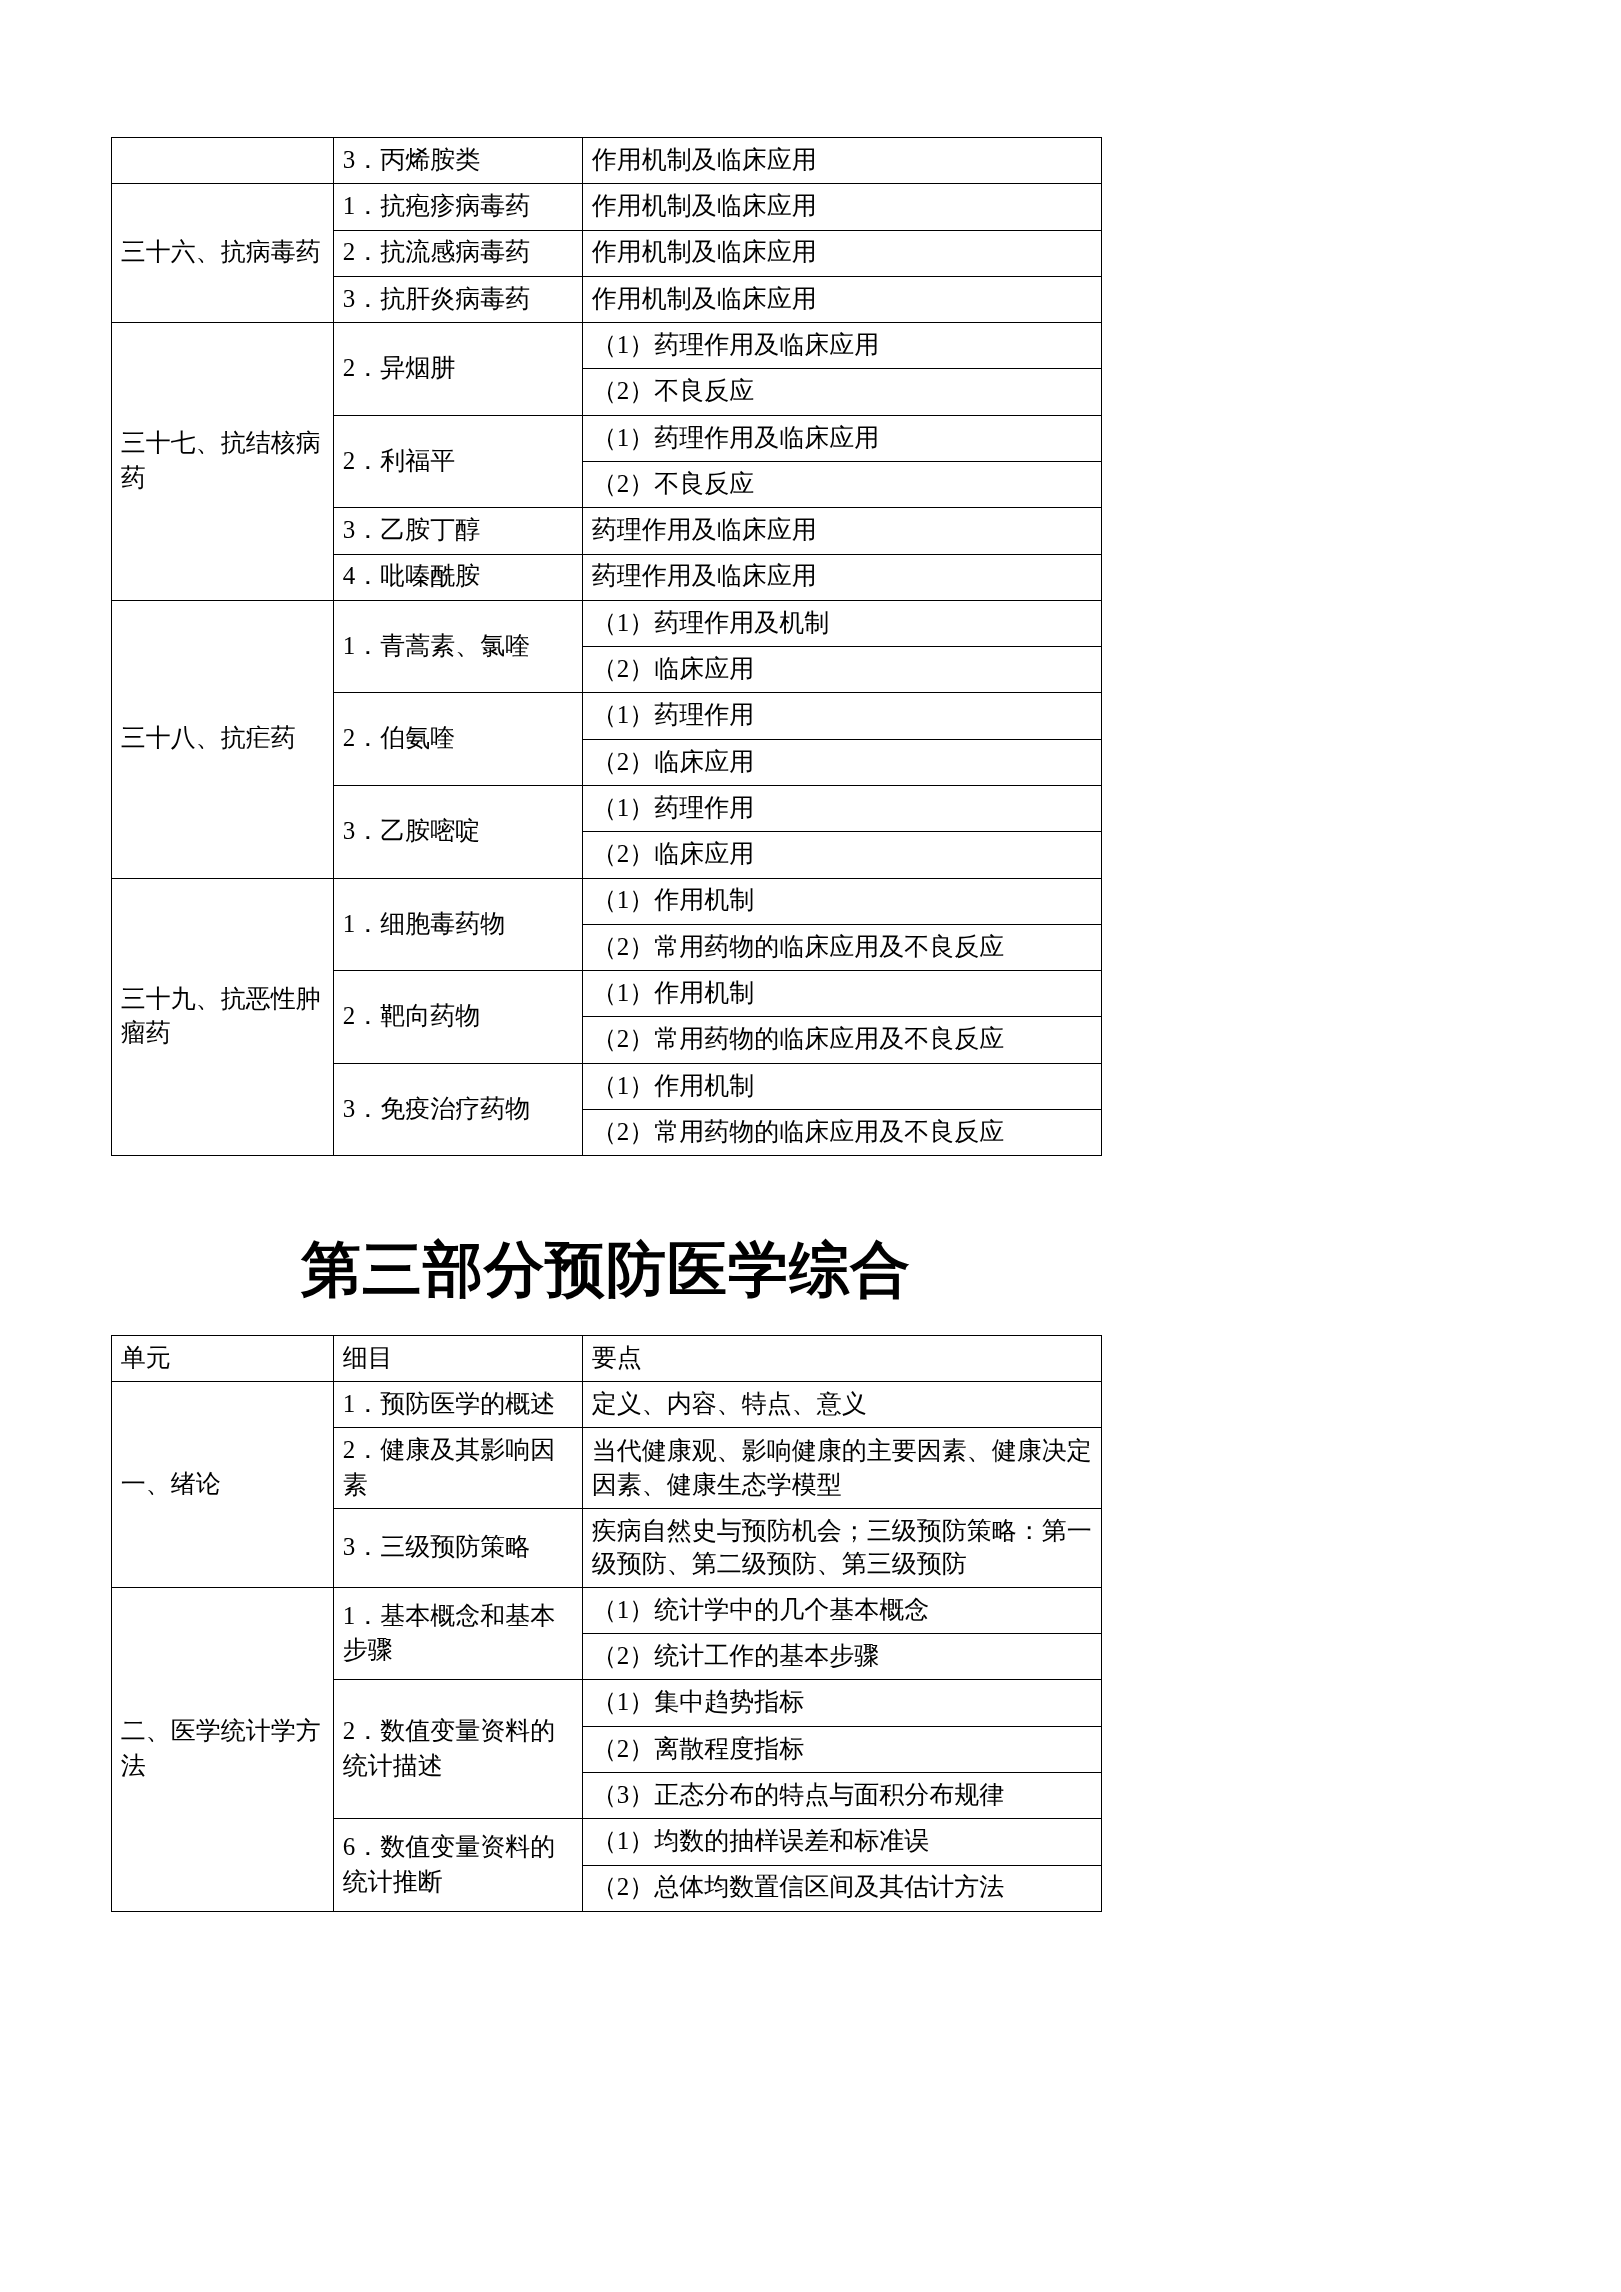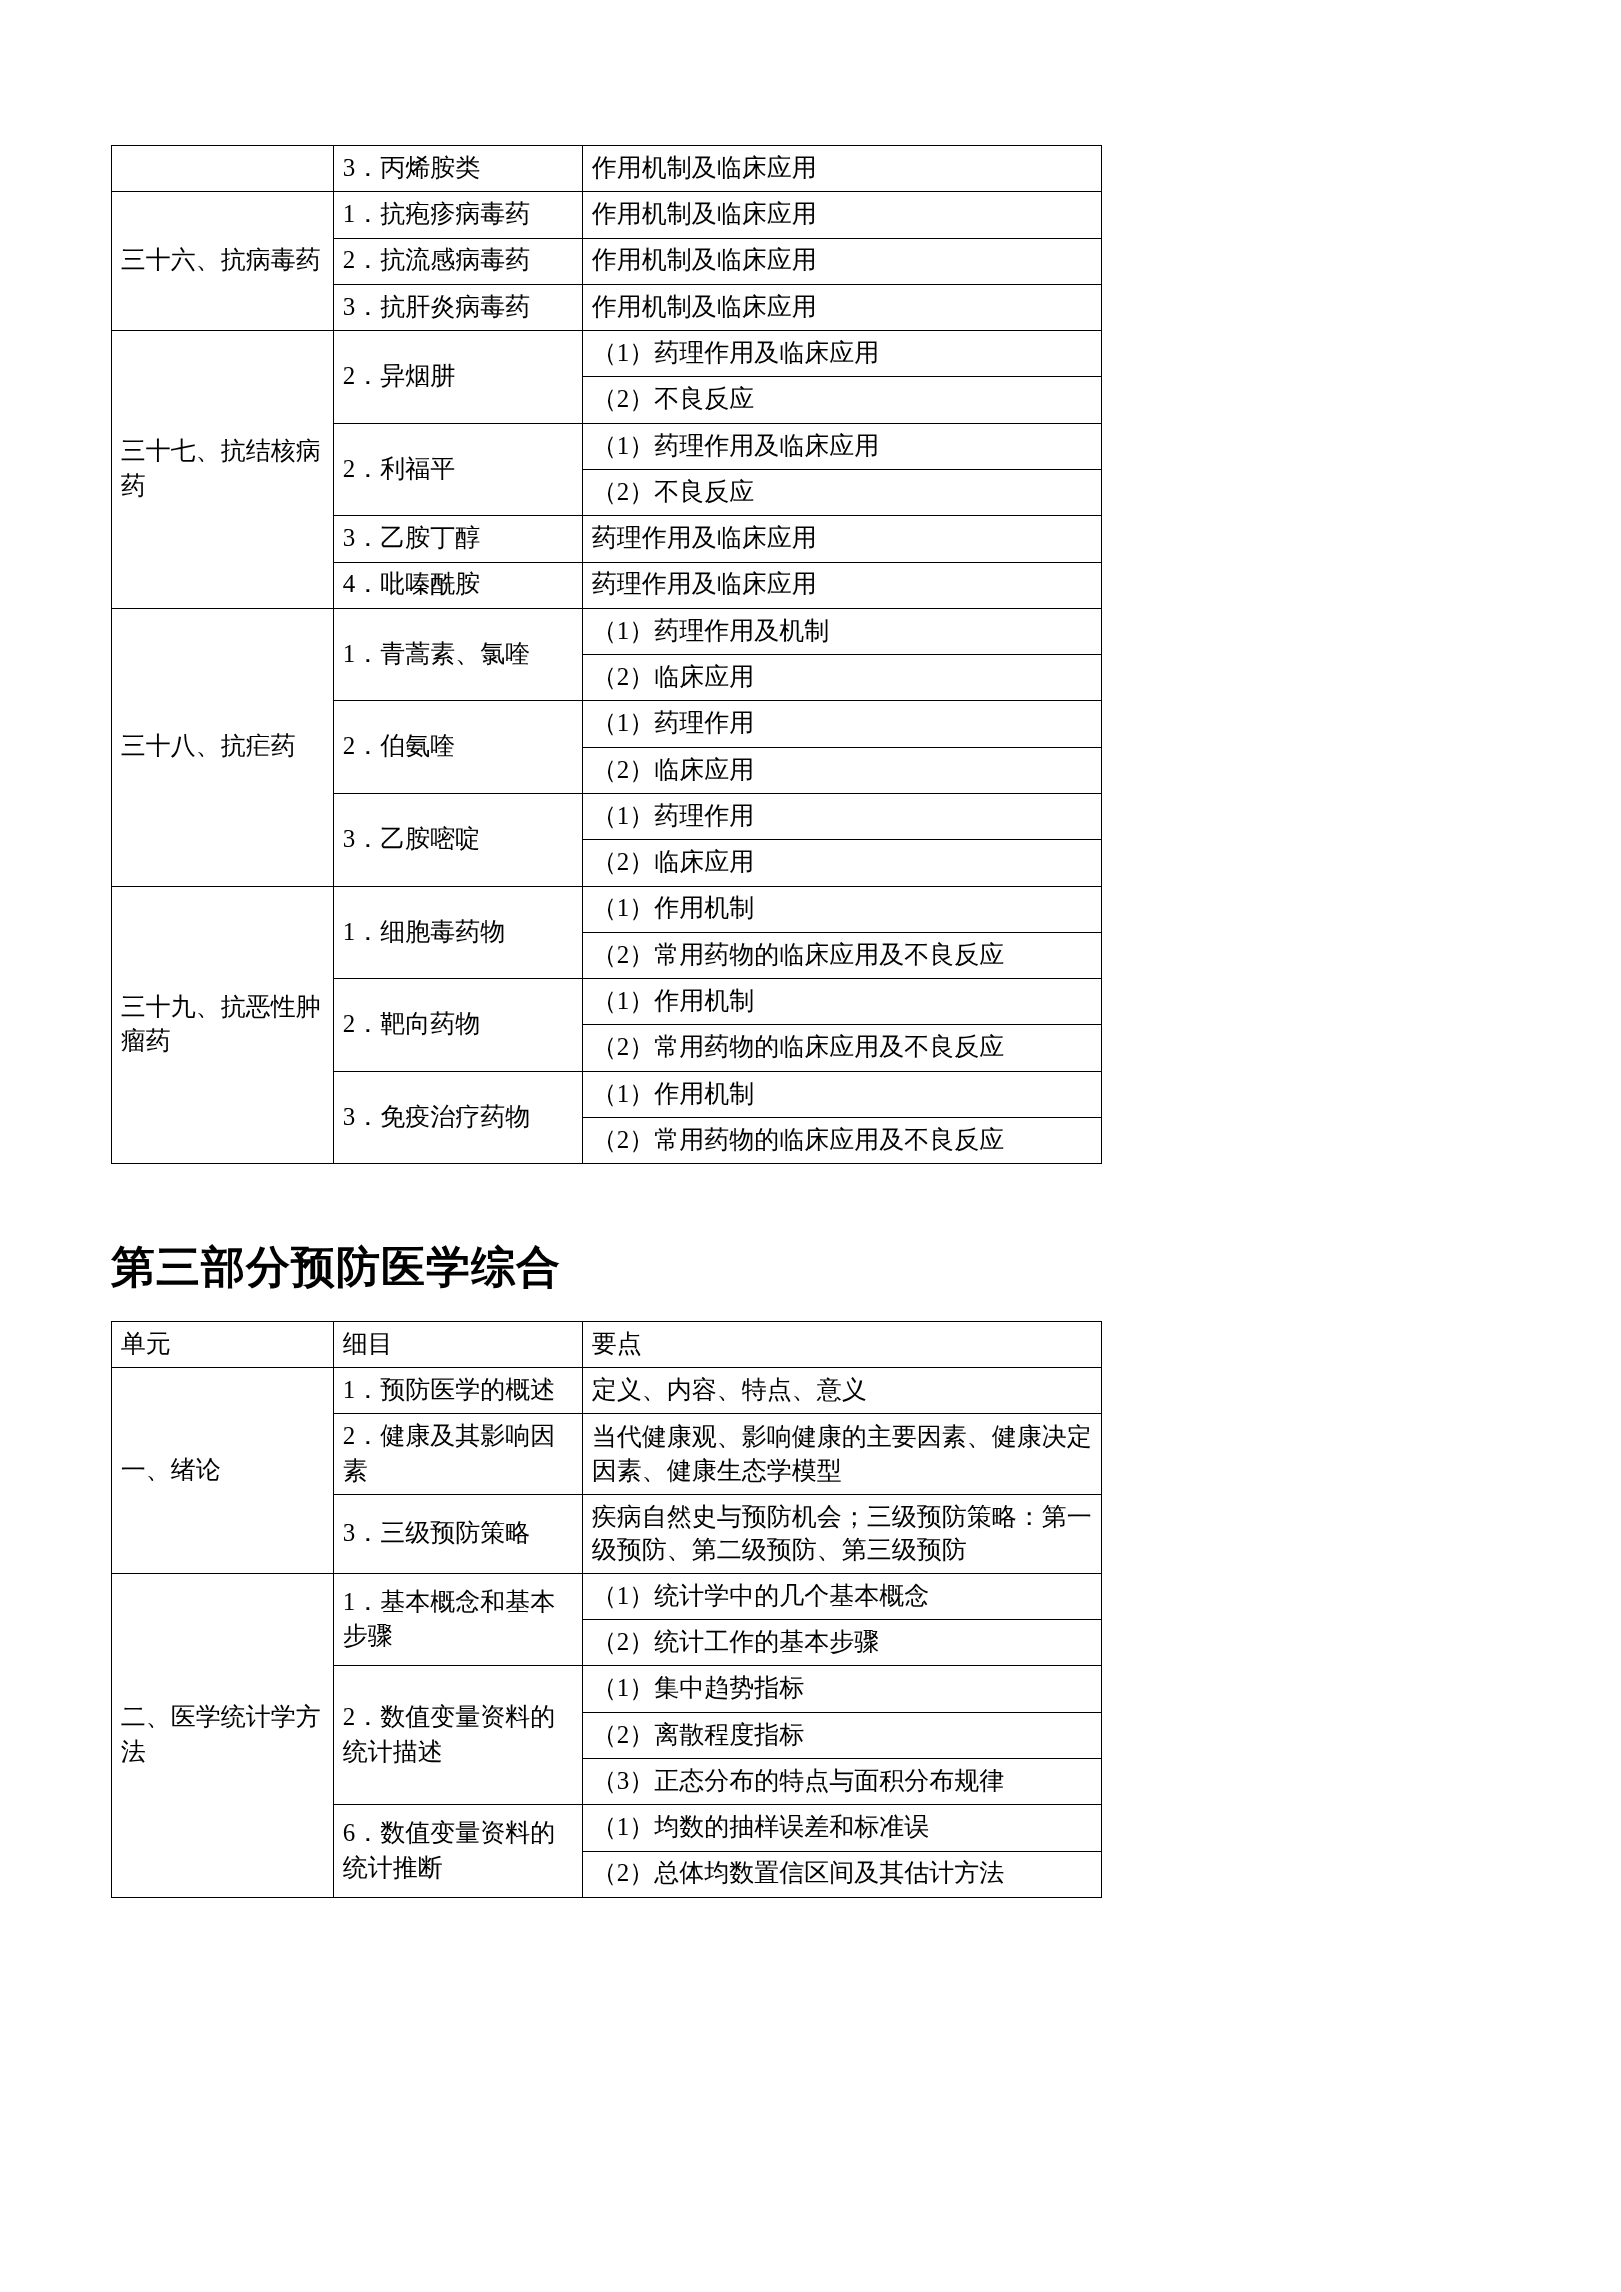--- a/index.html
+++ b/index.html
@@ -8,21 +8,21 @@
     background: #ffffff;
   }
   body {
     font-family: "Liberation Serif", "DejaVu Serif", serif;
     color: #000000;
   }
   .page {
     position: relative;
     width: 1621px;
     height: 2010px;
-    margin: 12px auto;
+    margin: 4px auto;
     background: #ffffff;
     box-sizing: border-box;
     padding: 12px;
     overflow: hidden;
   }
   .content {
     position: absolute;
     left: 111px;
     top: 0;
     width: 990px;
@@ -56,21 +56,22 @@
     padding-left: 13.7px;
   }
   .hdr td {
     text-align: center;
     font-weight: bold;
     padding-top: 6.9px;
     padding-bottom: 7.8px;
   }
 
   h1.part-title {
-    font-size: 44px;
+    text-align: center;
+    font-size: 60px;
     font-weight: bold;
     margin: 74px 0 0 0;
     letter-spacing: 1px;
     font-family: "Liberation Serif", "DejaVu Serif", serif;
   }
   p.intro {
     font-size: 25px;
     line-height: 1.62;
     margin: 59px 0 0 0;
     text-indent: 2em;

